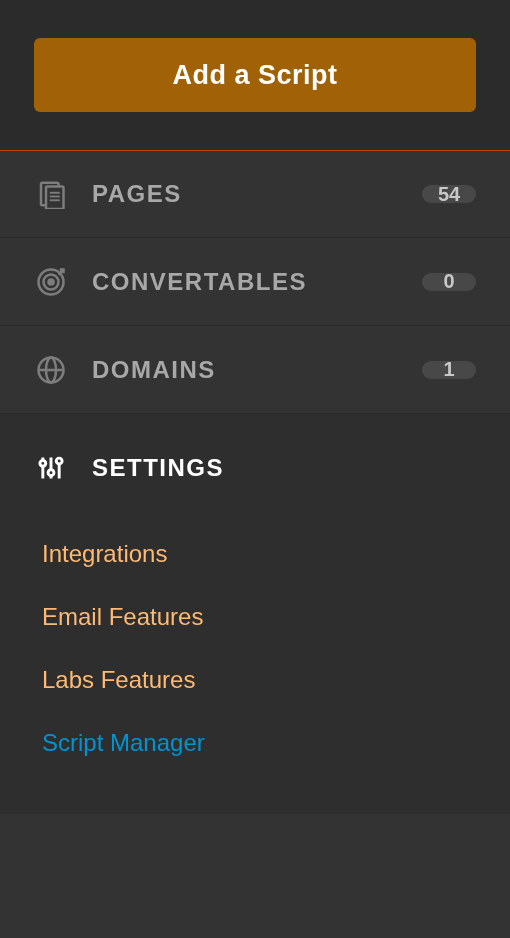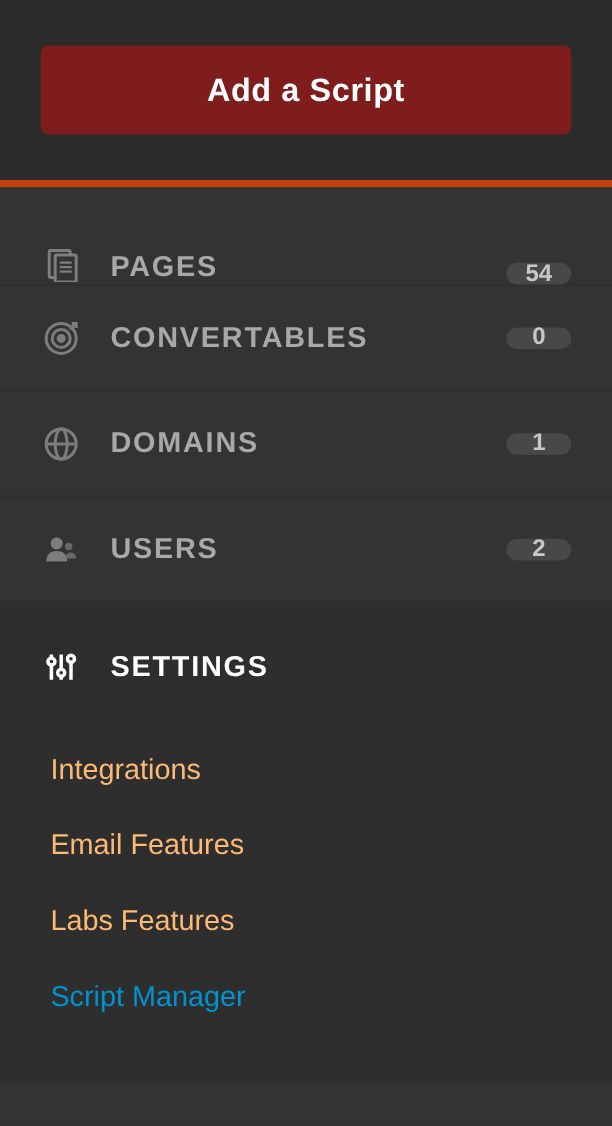--- a/index.html
+++ b/index.html
@@ -10,42 +10,41 @@
     font-family: -apple-system, BlinkMacSystemFont, "Segoe UI", Arial, sans-serif;
     overflow: hidden;
   }
   .top-area {
     background: #2b2b2b;
     padding: 38px 34px;
   }
   .add-btn {
     width: 100%;
     height: 74px;
-    background: #7f1d1d;
+    background: #a16207;
     color: #ffffff;
     border: none;
     border-radius: 6px;
     font-size: 27px;
     font-weight: 600;
     cursor: pointer;
     letter-spacing: 0.5px;
   }
   .nav-section { }
   .nav-item {
     display: flex;
     align-items: center;
     height: 88px;
     padding: 0 34px;
     border-bottom: 1px solid #2b2b2b;
     cursor: pointer;
     background: #333333;
   }
   .nav-item:first-child {
-    border-top: 6px solid #c2410c;
-    align-items: flex-end;
+    border-top: 1px solid #c2410c;
   }
   .nav-icon {
     width: 34px;
     height: 34px;
     color: #7d7d7d;
     flex-shrink: 0;
     display: flex;
     align-items: center;
     justify-content: center;
   }
@@ -157,32 +156,20 @@
       <svg viewBox="0 0 24 24" fill="none" stroke="currentColor" stroke-width="2">
           <circle cx="12" cy="12" r="10"></circle>
           <ellipse cx="12" cy="12" rx="4" ry="10"></ellipse>
           <line x1="2" y1="12" x2="22" y2="12"></line>
         </svg>
     </span>
     <span class="nav-label">DOMAINS</span>
     <span class="nav-badge">1</span>
   </div>
 
-  <div class="nav-item">
-    <span class="nav-icon">
-      <svg viewBox="0 0 24 24" fill="currentColor">
-          <circle cx="9" cy="8" r="4"></circle>
-          <path d="M2 20 C2 15 5 13 9 13 C13 13 16 15 16 20 Z"></path>
-          <circle cx="17" cy="10" r="2.5" opacity="0.7"></circle>
-          <path d="M15 18 C15 15 16.5 14 18 14 C20 14 22 15 22 18 Z" opacity="0.7"></path>
-        </svg>
-    </span>
-    <span class="nav-label">USERS</span>
-    <span class="nav-badge">2</span>
-  </div>
 
 </div>
 
 <div class="settings-section">
   <div class="settings-header">
     <span class="settings-icon">
       <svg viewBox="0 0 24 24" fill="none" stroke="currentColor" stroke-width="2.5">
           <line x1="5" y1="3" x2="5" y2="21"></line>
           <circle cx="5" cy="8" r="2.5" fill="#2e2e2e"></circle>
           <line x1="12" y1="3" x2="12" y2="21"></line>

